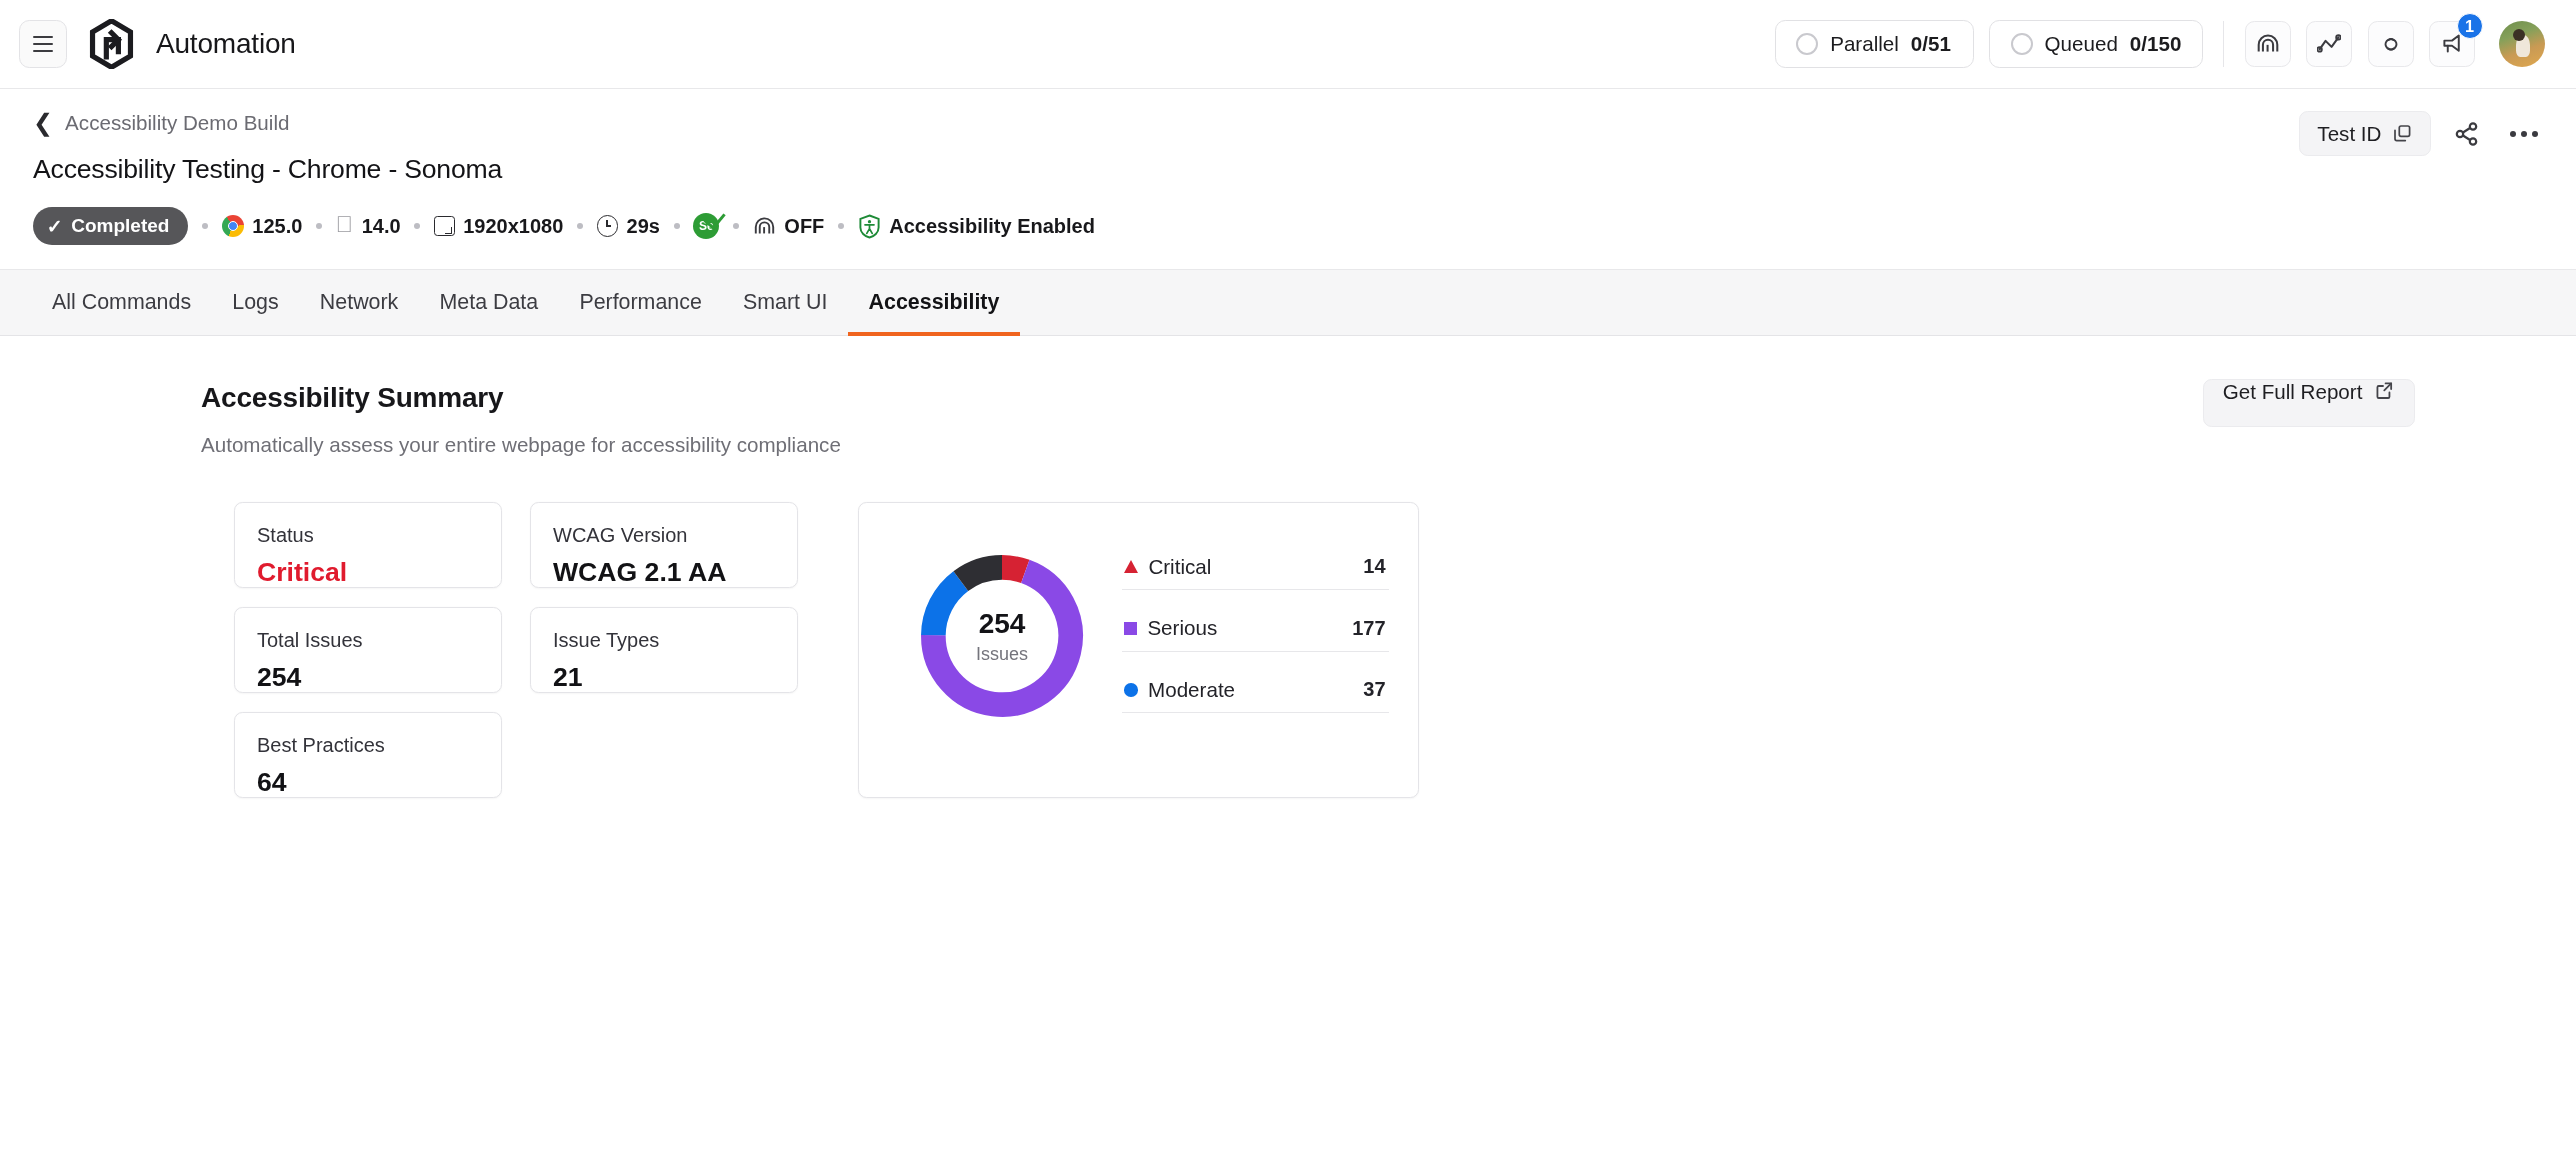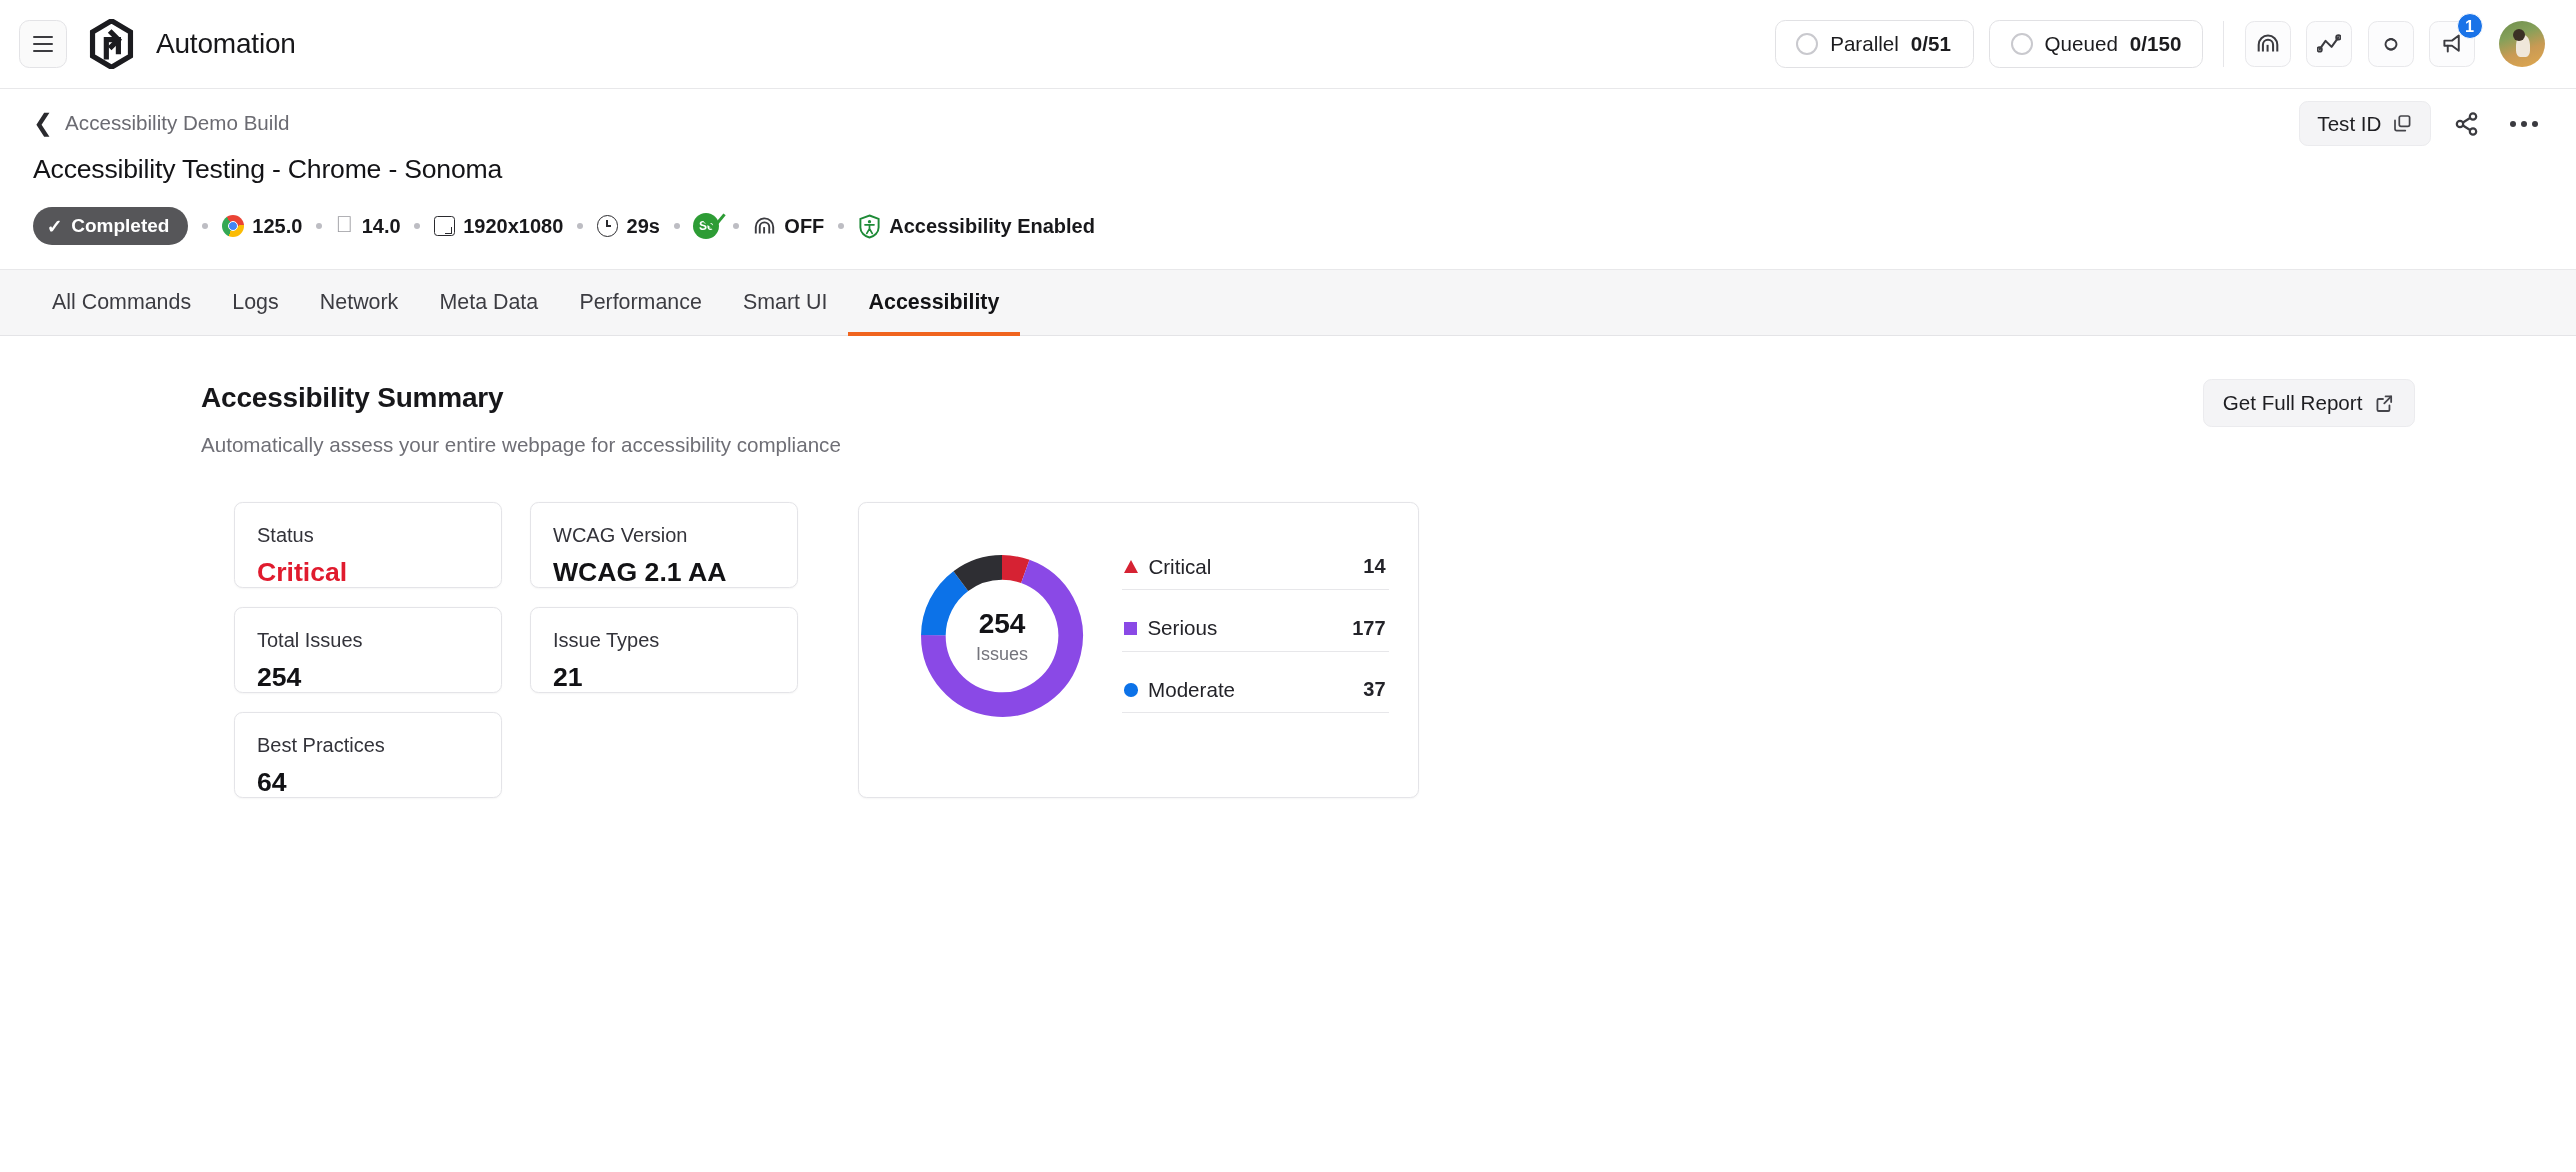--- a/index.html
+++ b/index.html
@@ -92,21 +92,21 @@
   .res-ic::after { content:""; position:absolute; right:1.7px; bottom:1.7px; width:6px; height:6px; border-right:1.7px solid #2a2a2e; border-bottom:1.7px solid #2a2a2e; }
   .clock-ic { width: 21.4px; height: 21.4px; border: 1.7px solid #2a2a2e; border-radius: 50%; position: relative; }
   .clock-ic::after { content:""; position:absolute; left: 8.6px; top: 3.4px; width: 1.7px; height: 6.9px; background:#2a2a2e; }
   .clock-ic::before { content:""; position:absolute; left: 8.6px; top: 8.6px; width: 5.1px; height: 1.7px; background:#2a2a2e; }
   .se-ic { width: 26px; height: 26px; border-radius: 50%; background: #2d9c35; color: #fff;
     font-size: 12px; font-weight: 700; display: flex; align-items: center; justify-content: center; position: relative; }
   .se-ic::after { content:""; position:absolute; right:-1.7px; top:-4.3px; width:10.3px; height:16.3px;
     border-right:3.4px solid #2d9c35; border-bottom:3.4px solid #2d9c35; transform: rotate(40deg); }
   .a11y-shield { width: 23px; height: 25px; }
 
-  .header-actions { position: absolute; right: 31px; top: 12px; display: flex; align-items: center; gap: 19px; }
+  .header-actions { position: absolute; right: 31px; top: 22px; display: flex; align-items: center; gap: 19px; }
   .testid-btn {
     height: 45px; padding: 0 17px; border-radius: 8.6px; background: #f4f4f6; border: 0.9px solid #ebebee;
     display: flex; align-items: center; gap: 11px; font-size: 20.6px; color: #1e1e22; cursor: pointer;
   }
   .ghost-icon-btn { width: 34px; height: 34px; display:flex; align-items:center; justify-content:center; cursor:pointer; }
   .dots-btn { display:flex; gap:5.1px; align-items:center; cursor:pointer; padding: 6.9px; }
   .dots-btn i { width: 6px; height: 6px; border-radius: 50%; background: #3b3b40; display:block; }
 
   
   .tabs {
@@ -122,21 +122,21 @@
   .tab.active { color: #131316; font-weight: 700; }
   .tab.active::after { content:""; position:absolute; left: 0; right: 0; bottom: -0.9px; height: 4.3px; background: #f0641e; }
 
   
   .content { padding: 46px 31px 0 33px; background: #fff; position: relative; }
   .sec-title { font-size: 28px; font-weight: 700; color: #17171a; margin-left: 168px; letter-spacing: -0.2px; }
   .sec-sub { font-size: 20.6px; color: #6f6f76; margin-left: 168px; margin-top: 19px; }
   .report-btn {
     position: absolute; right: 161px; top: 43px; height: 48px; padding: 0 19px;
     background: #f4f4f6; border: 0.9px solid #ebebee; border-radius: 8.6px;
-    display: flex; align-items: center; gap: 12px; font-size: 20.6px; color: #1e1e22; cursor: pointer;
+    display: flex; gap: 12px; font-size: 20.6px; color: #1e1e22; cursor: pointer;
   }
 
   .panels { display: flex; gap: 60px; margin: 45px 168px 0 201px; }
   .cards-grid { display: grid; grid-template-columns: 268px 268px; gap: 19px 28px; }
   .stat-card {
     height: 86px; border: 0.9px solid #e4e4e8; border-radius: 8.6px; background: #fff;
     padding: 20.6px 22px; box-shadow: 0 0.9px 1.7px rgba(16,16,20,0.04);
   }
   .stat-label { font-size: 20px; color: #33333a; }
   .stat-value { margin-top: 10.3px; font-size: 26.6px; font-weight: 700; color: #121215; }

